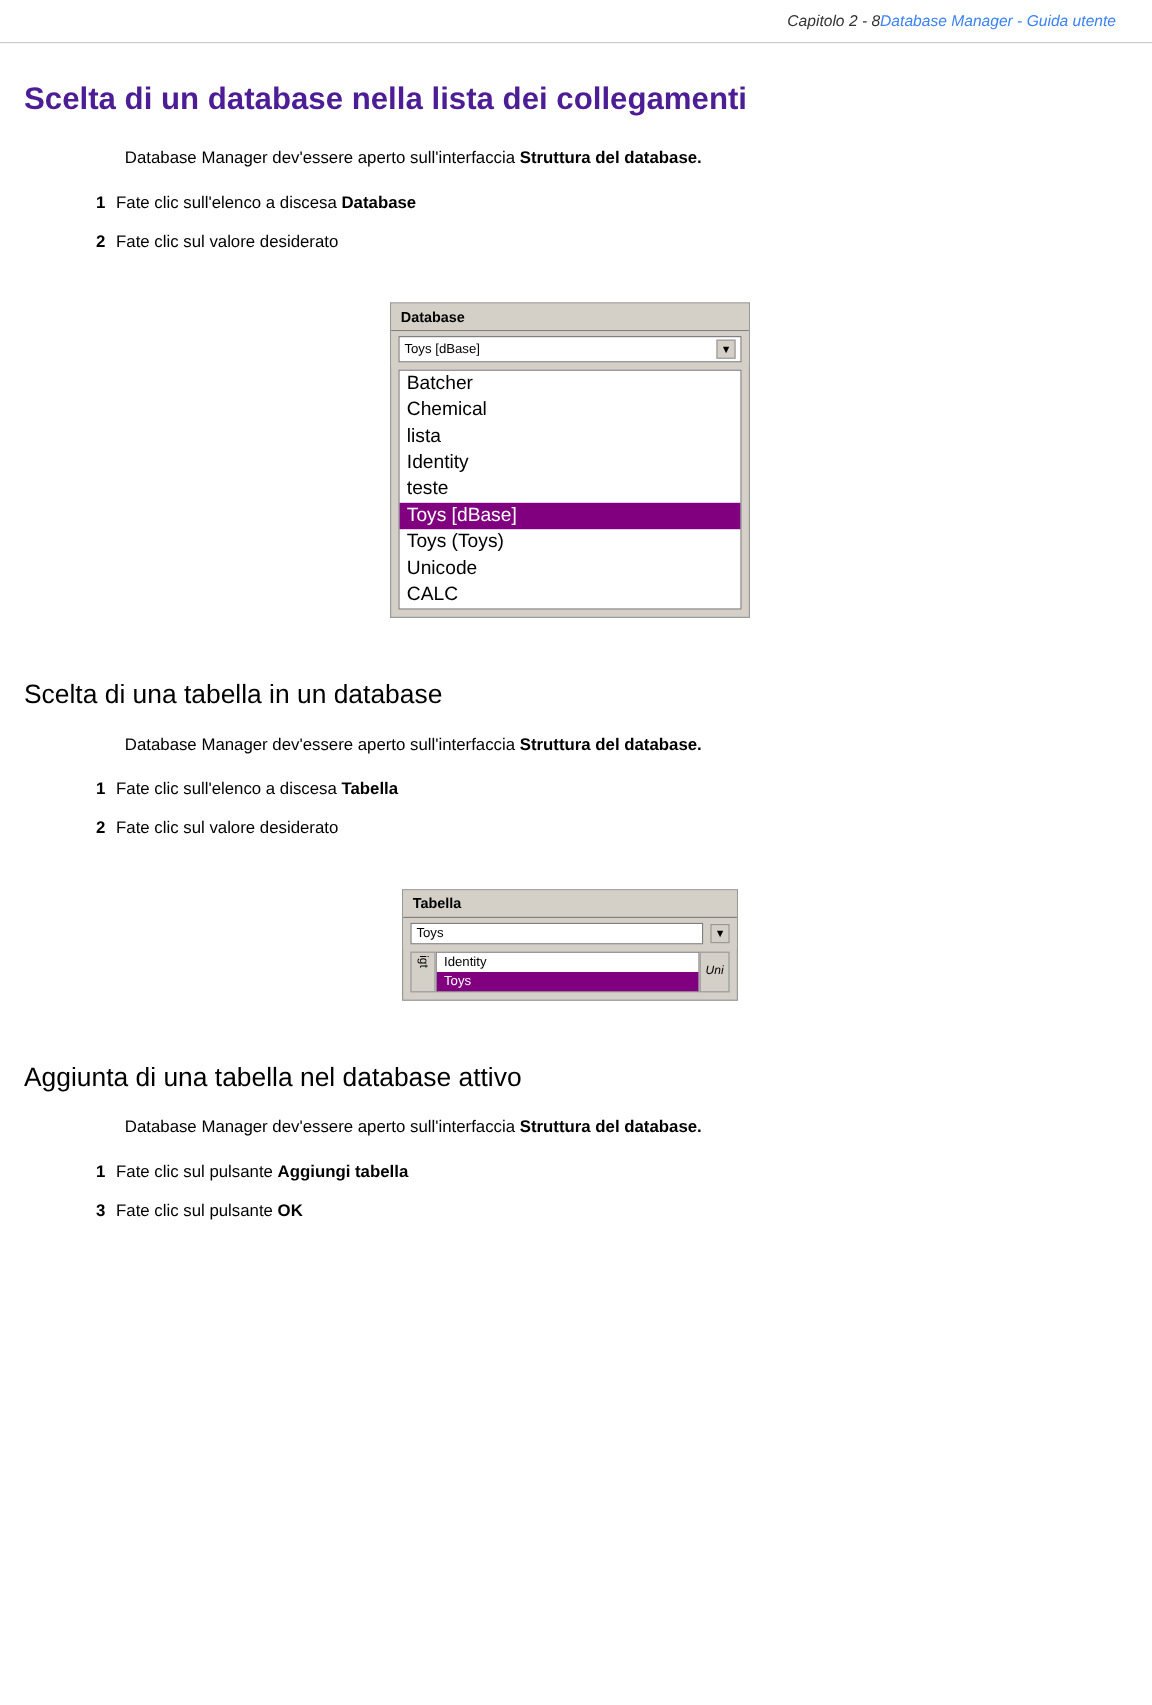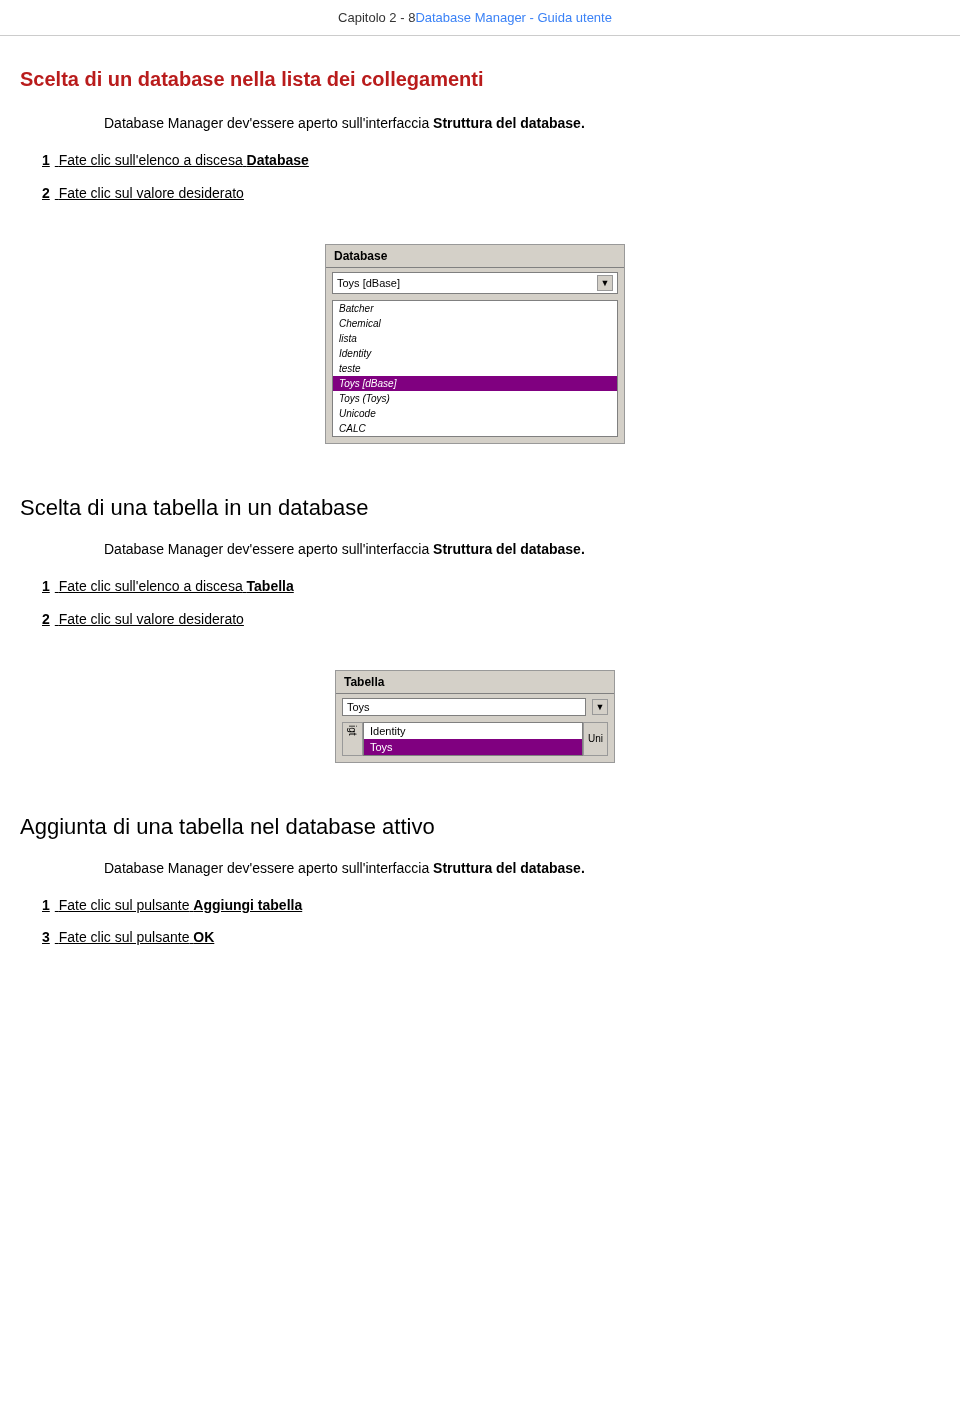--- a/index.html
+++ b/index.html
@@ -8,45 +8,46 @@
       font-size: 14px;
       background: #ffffff;
       color: #000000;
       width: 960px;
       min-height: 1421px;
       padding: 0;
     }
 
     .page-header {
       display: flex;
-      justify-content: center;
+      justify-content: flex-end;
       align-items: center;
       padding: 10px 30px 10px 20px;
       border-bottom: 1px solid #ccc;
       margin-bottom: 20px;
+      font-style: italic;
     }
 
     .page-header-left {
       font-size: 13px;
       color: #333;
     }
 
     .page-header-right {
       font-size: 13px;
       color: #3b82f6;
     }
 
     .page-content {
       padding: 10px 30px 30px 20px;
     }
 
     .section-title-large {
-      font-size: 20px;
-      font-weight: bold;
-      color: #b91c1c;
+      font-size: 26px;
+      font-weight: bold;
+      color: #4c1d95;
       margin-bottom: 20px;
       line-height: 1.3;
     }
 
     .section-title-medium {
       font-size: 22px;
       font-weight: normal;
       color: #000;
       margin-bottom: 15px;
       margin-top: 30px;
@@ -73,23 +74,22 @@
     .step-number {
       font-weight: bold;
       margin-right: 5px;
     }
 
     .step-keyword {
       font-weight: bold;
     }
 
     .steps-container {
-      margin-left: 22px;
+      margin-left: 60px;
       margin-bottom: 20px;
-      text-decoration: underline;
     }
 
     
     .db-screenshot {
       margin: 20px auto;
       display: block;
       width: 300px;
       border: 1px solid #999;
       background: #d4d0c8;
       font-family: "MS Sans Serif", Arial, sans-serif;
@@ -138,24 +138,23 @@
     }
 
     .db-list {
       background: #fff;
       border: 1px solid #808080;
       margin: 2px 6px 6px 6px;
     }
 
     .db-list-item {
       padding: 2px 6px;
-      font-size: 10px;
+      font-size: 16px;
       color: #000;
       cursor: pointer;
-      font-style: italic;
     }
 
     .db-list-item.selected {
       background: #800080;
       color: #fff;
     }
 
     
     .tab-screenshot {
       margin: 20px auto;
@@ -302,21 +301,21 @@
         <div class="tab-dropdown-row">
           <div class="tab-dropdown-value">Toys</div>
           <span class="db-dropdown-arrow">▼</span>
         </div>
         <div style="display:flex; align-items:stretch; padding: 2px 6px 6px 6px; gap:0;">
           <div style="font-size:10px; color:#000; background:#d4d0c8; padding:2px 4px; border:1px solid #999; display:flex; align-items:center; writing-mode:vertical-rl; text-orientation:mixed;">igt</div>
           <div class="tab-list" style="flex:1;">
             <div class="tab-list-item">Identity</div>
             <div class="tab-list-item selected">Toys</div>
           </div>
-          <div style="font-size:10px; color:#000; background:#d4d0c8; padding:2px 4px; border:1px solid #999; display:flex; align-items:center;">Uni</div>
+          <div style="font-size:10px; color:#000; background:#d4d0c8; padding:2px 4px; border:1px solid #999; display:flex; align-items:center;font-style:italic;">Uni</div>
         </div>
       </div>
     </div>
   </div>
 
   <div class="main-section">
     <h2 class="section-title-medium">Aggiunta di una tabella nel database attivo</h2>
 
     <div class="intro-text">
       <span>Database Manager dev'essere aperto sull'interfaccia</span>

